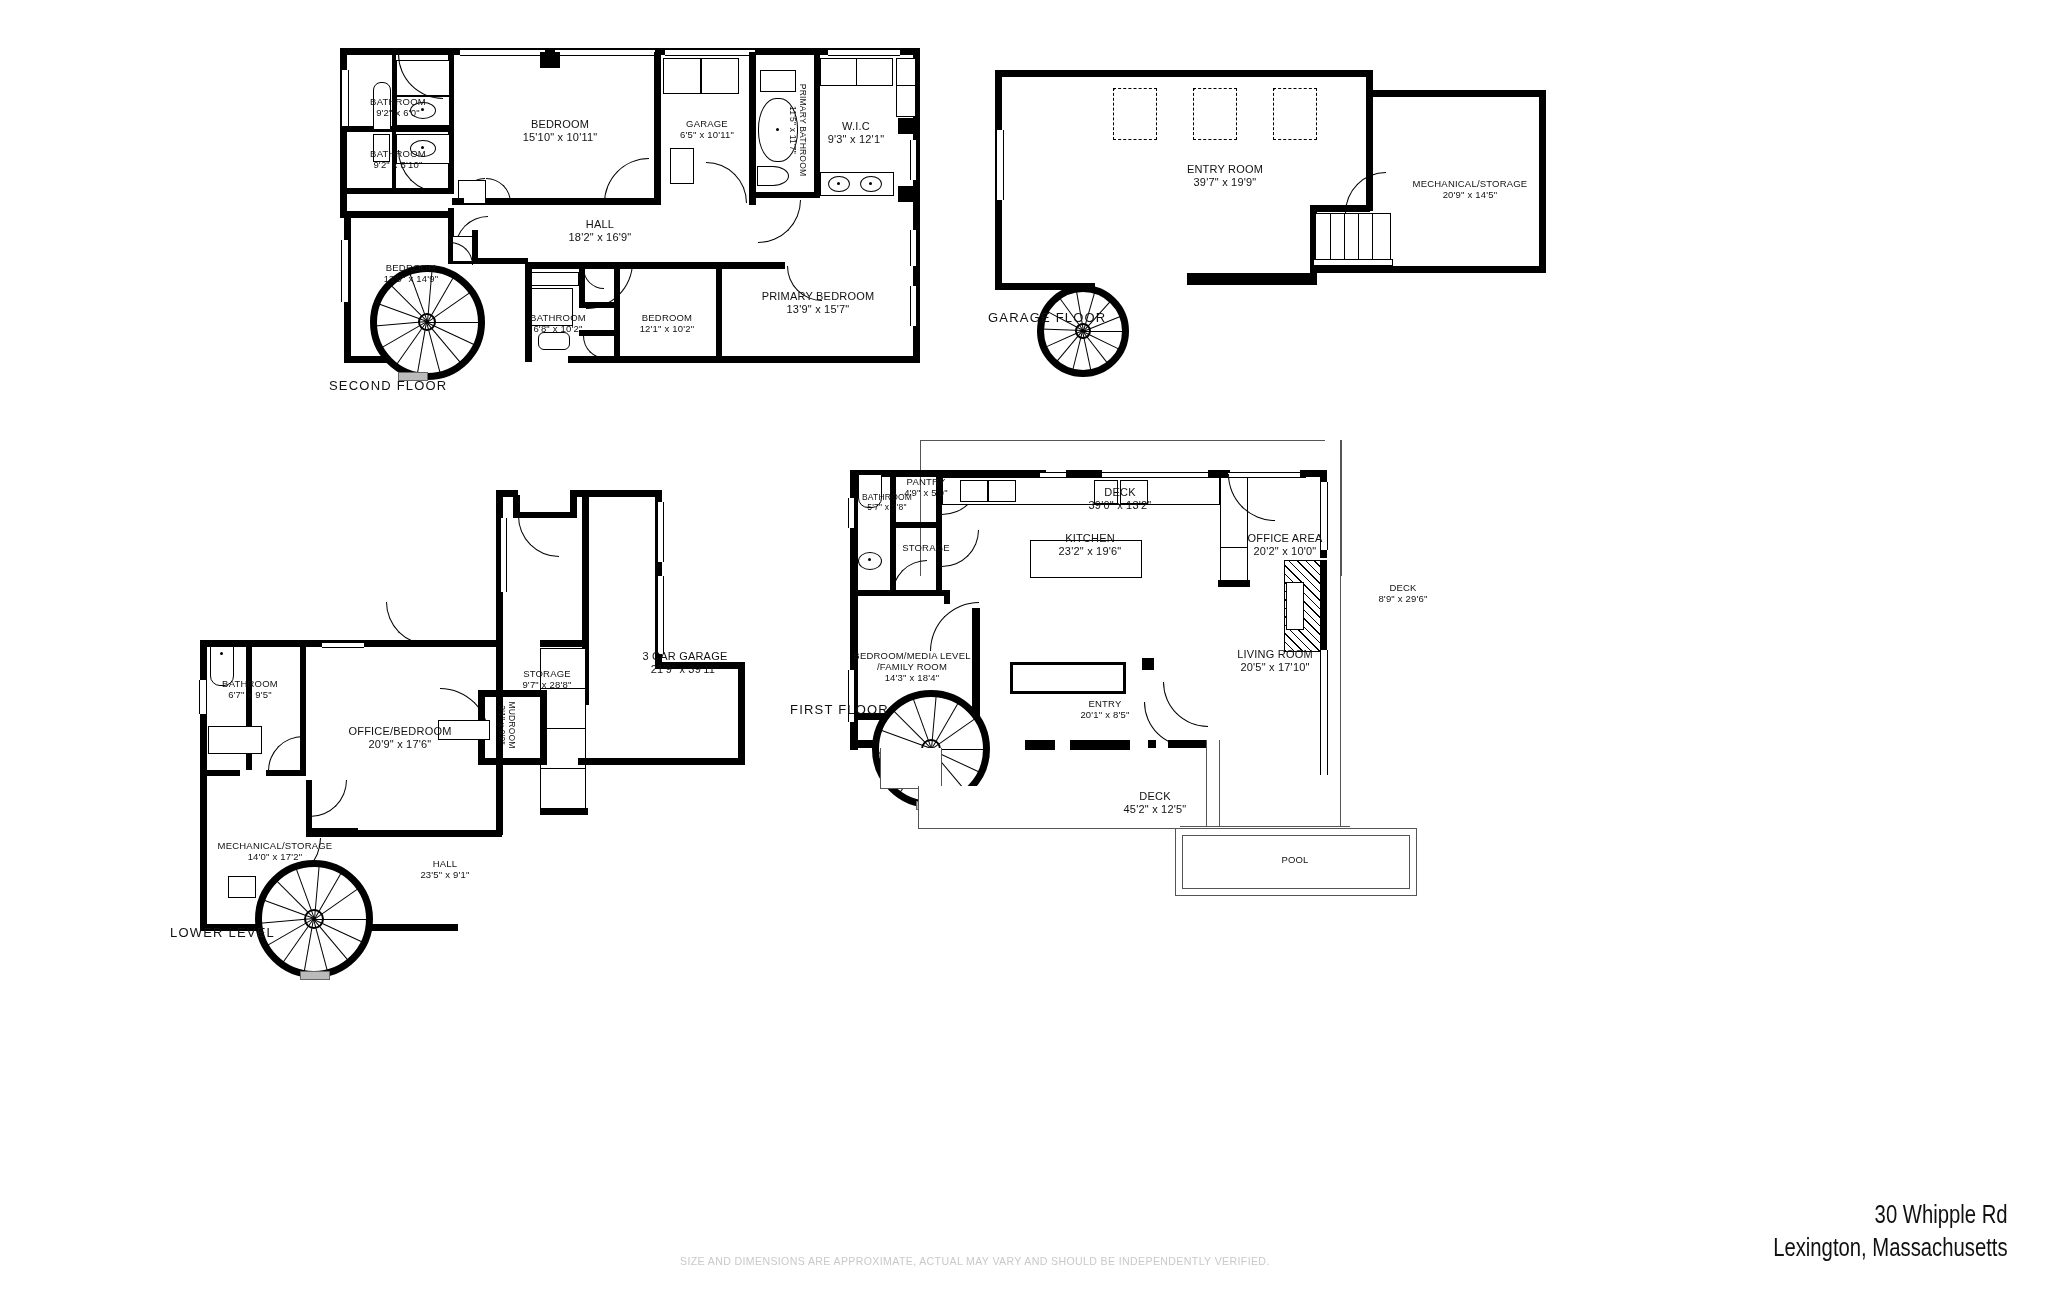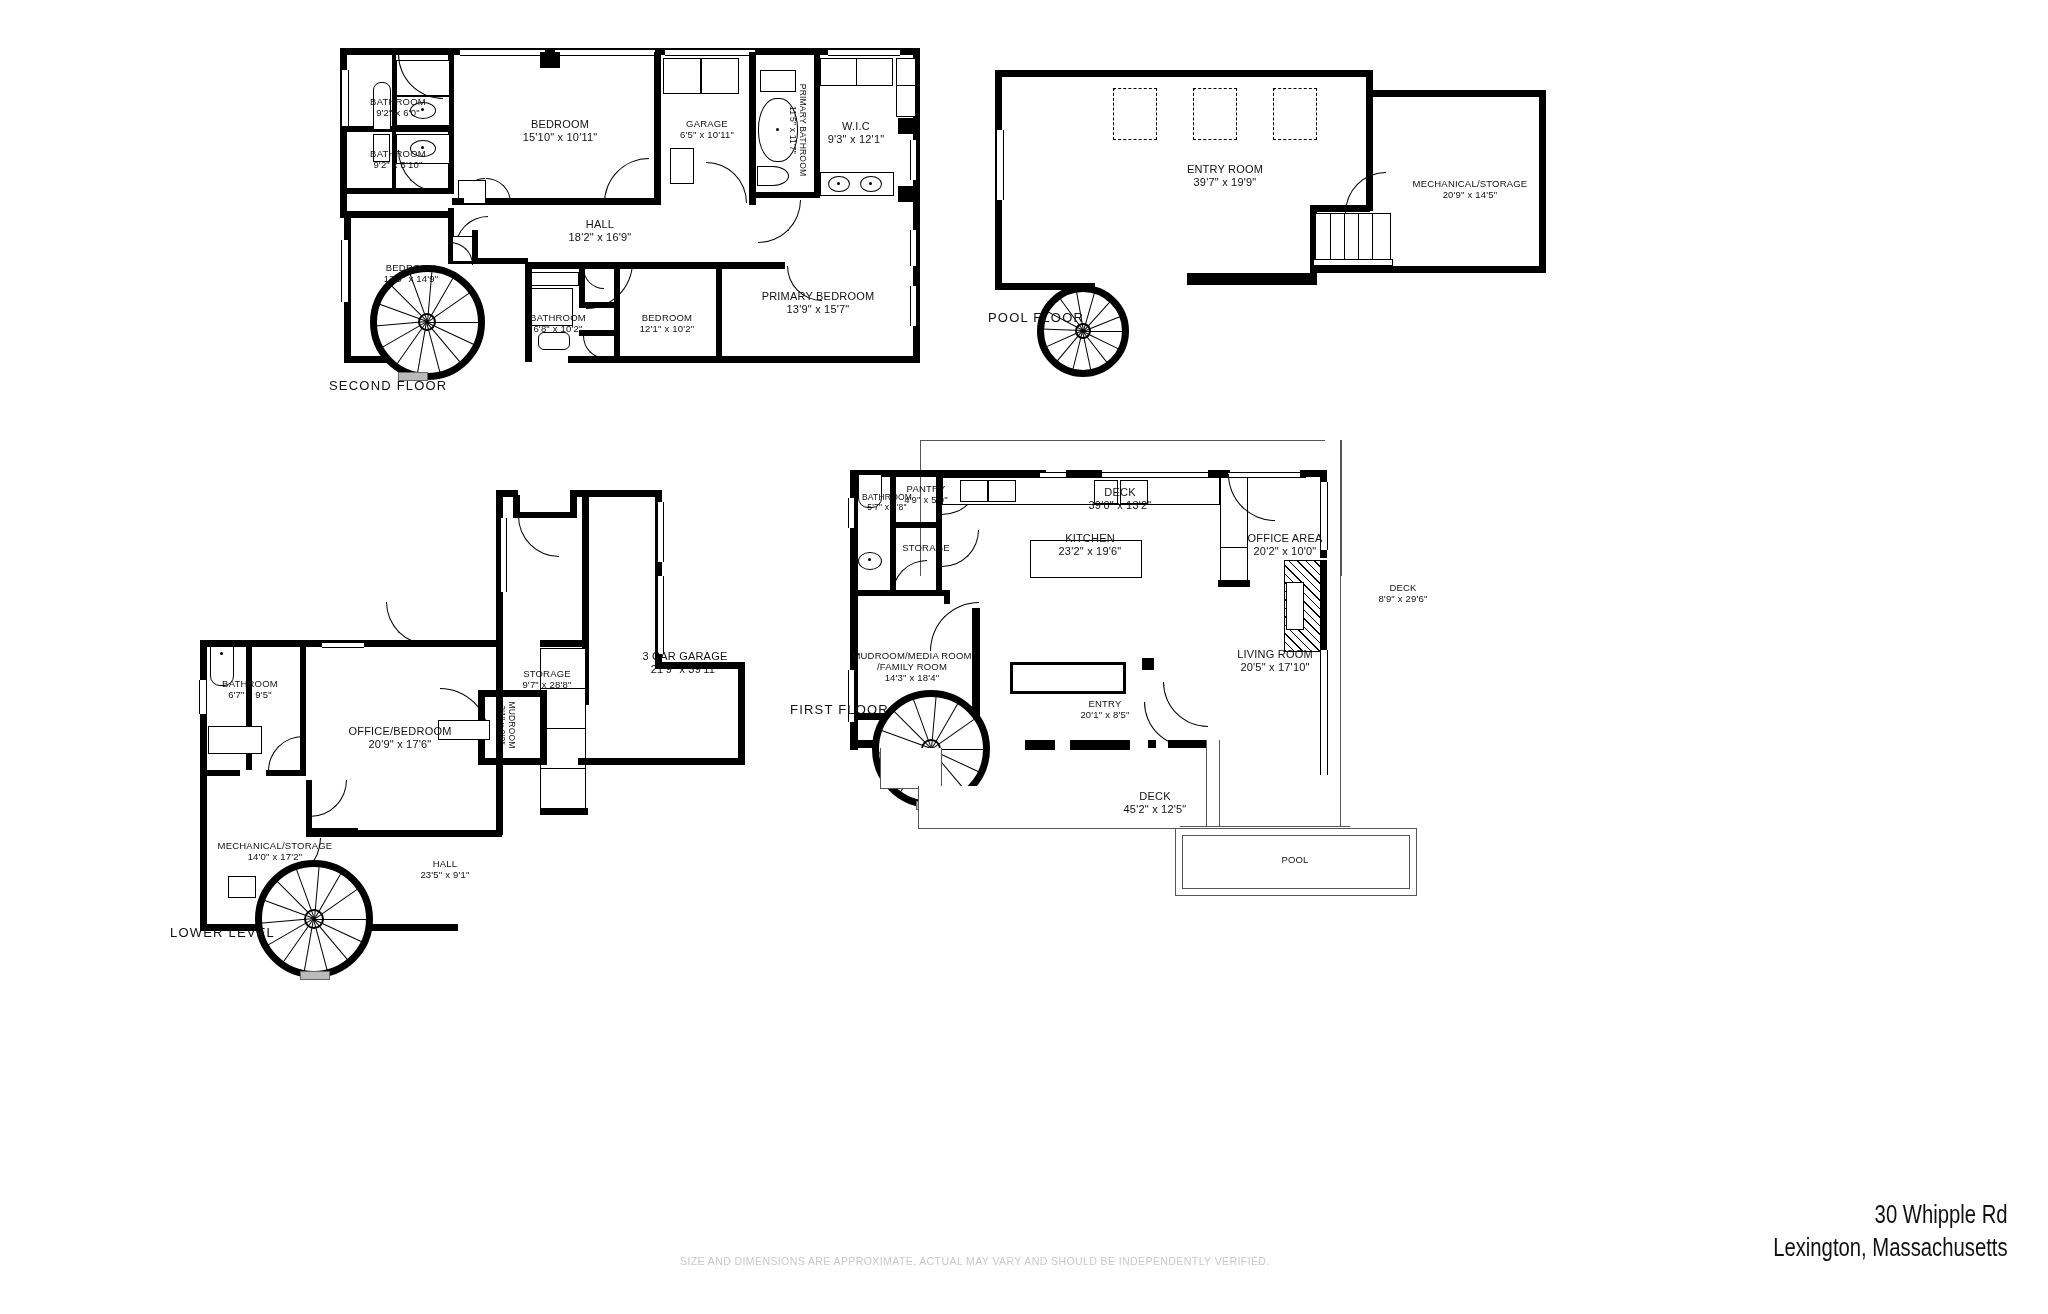--- a/index.html
+++ b/index.html
@@ -262,21 +262,21 @@
   <div class="tread" style="left:88px;top:261px;width:42px;transform:rotate(338deg);"></div>
 
   <div class="lbl" style="left:155px;top:93px;width:150px;">
     <span class="n">ENTRY ROOM</span>
     <span class="d">39'7" x 19'9"</span>
   </div>
   <div class="lbl sm" style="left:395px;top:108px;width:160px;">
     <span class="n">MECHANICAL/STORAGE</span>
     <span class="d">20'9" x 14'5"</span>
   </div>
-  <div class="floorlbl" style="left:-7px;top:240px;">POOL FLOOR</div>
+  <div class="floorlbl" style="left:-7px;top:240px;">GARAGE FLOOR</div>
 </div>
 
 <div class="plan" style="left:200px;top:490px;width:700px;height:450px;">
 
   <div class="w" style="left:0;top:150px;width:160px;height:7px;"></div>
   <div class="w" style="left:0;top:150px;width:7px;height:290px;"></div>
   <div class="w" style="left:0;top:280px;width:40px;height:6px;"></div>
   <div class="w" style="left:0;top:434px;width:258px;height:7px;"></div>
   <div class="w" style="left:46px;top:152px;width:6px;height:128px;"></div>
   <div class="w" style="left:66px;top:280px;width:40px;height:6px;"></div>
@@ -478,41 +478,41 @@
   <div class="deckline" style="left:262px;top:395px;width:226px;height:52px;"></div>
 
   <div class="lbl" style="left:130px;top:46px;width:140px;">
     <span class="n">DECK</span>
     <span class="d">39'0" x 13'2"</span>
   </div>
   <div class="lbl xs" style="left:-68px;top:52px;width:70px;">
     <span class="n">BATHROOM</span>
     <span class="d">5'7" x 9'8"</span>
   </div>
-  <div class="lbl sm" style="left:-22px;top:36px;width:56px;margin-top:7px;">
+  <div class="lbl sm" style="left:-22px;top:36px;width:56px;">
     <span class="n">PANTRY</span>
     <span class="d">4'9" x 5'9"</span>
   </div>
   <div class="lbl sm" style="left:-22px;top:102px;width:56px;">
     <span class="n">STORAGE</span>
   </div>
   <div class="lbl" style="left:100px;top:92px;width:140px;">
     <span class="n">KITCHEN</span>
     <span class="d">23'2" x 19'6"</span>
   </div>
   <div class="lbl" style="left:300px;top:92px;width:130px;">
     <span class="n">OFFICE AREA</span>
     <span class="d">20'2" x 10'0"</span>
   </div>
   <div class="lbl sm" style="left:428px;top:142px;width:110px;">
     <span class="n">DECK</span>
     <span class="d">8'9" x 29'6"</span>
   </div>
   <div class="lbl sm" style="left:-72px;top:210px;width:128px;">
-    <span class="n">MUDROOM/MEDIA ROOM</span>
+    <span class="n">BEDROOM/MEDIA LEVEL</span>
     <span class="n">/FAMILY ROOM</span>
     <span class="d">14'3" x 18'4"</span>
   </div>
   <div class="lbl" style="left:290px;top:208px;width:130px;">
     <span class="n">LIVING ROOM</span>
     <span class="d">20'5" x 17'10"</span>
   </div>
   <div class="lbl sm" style="left:130px;top:258px;width:110px;">
     <span class="n">ENTRY</span>
     <span class="d">20'1" x 8'5"</span>

